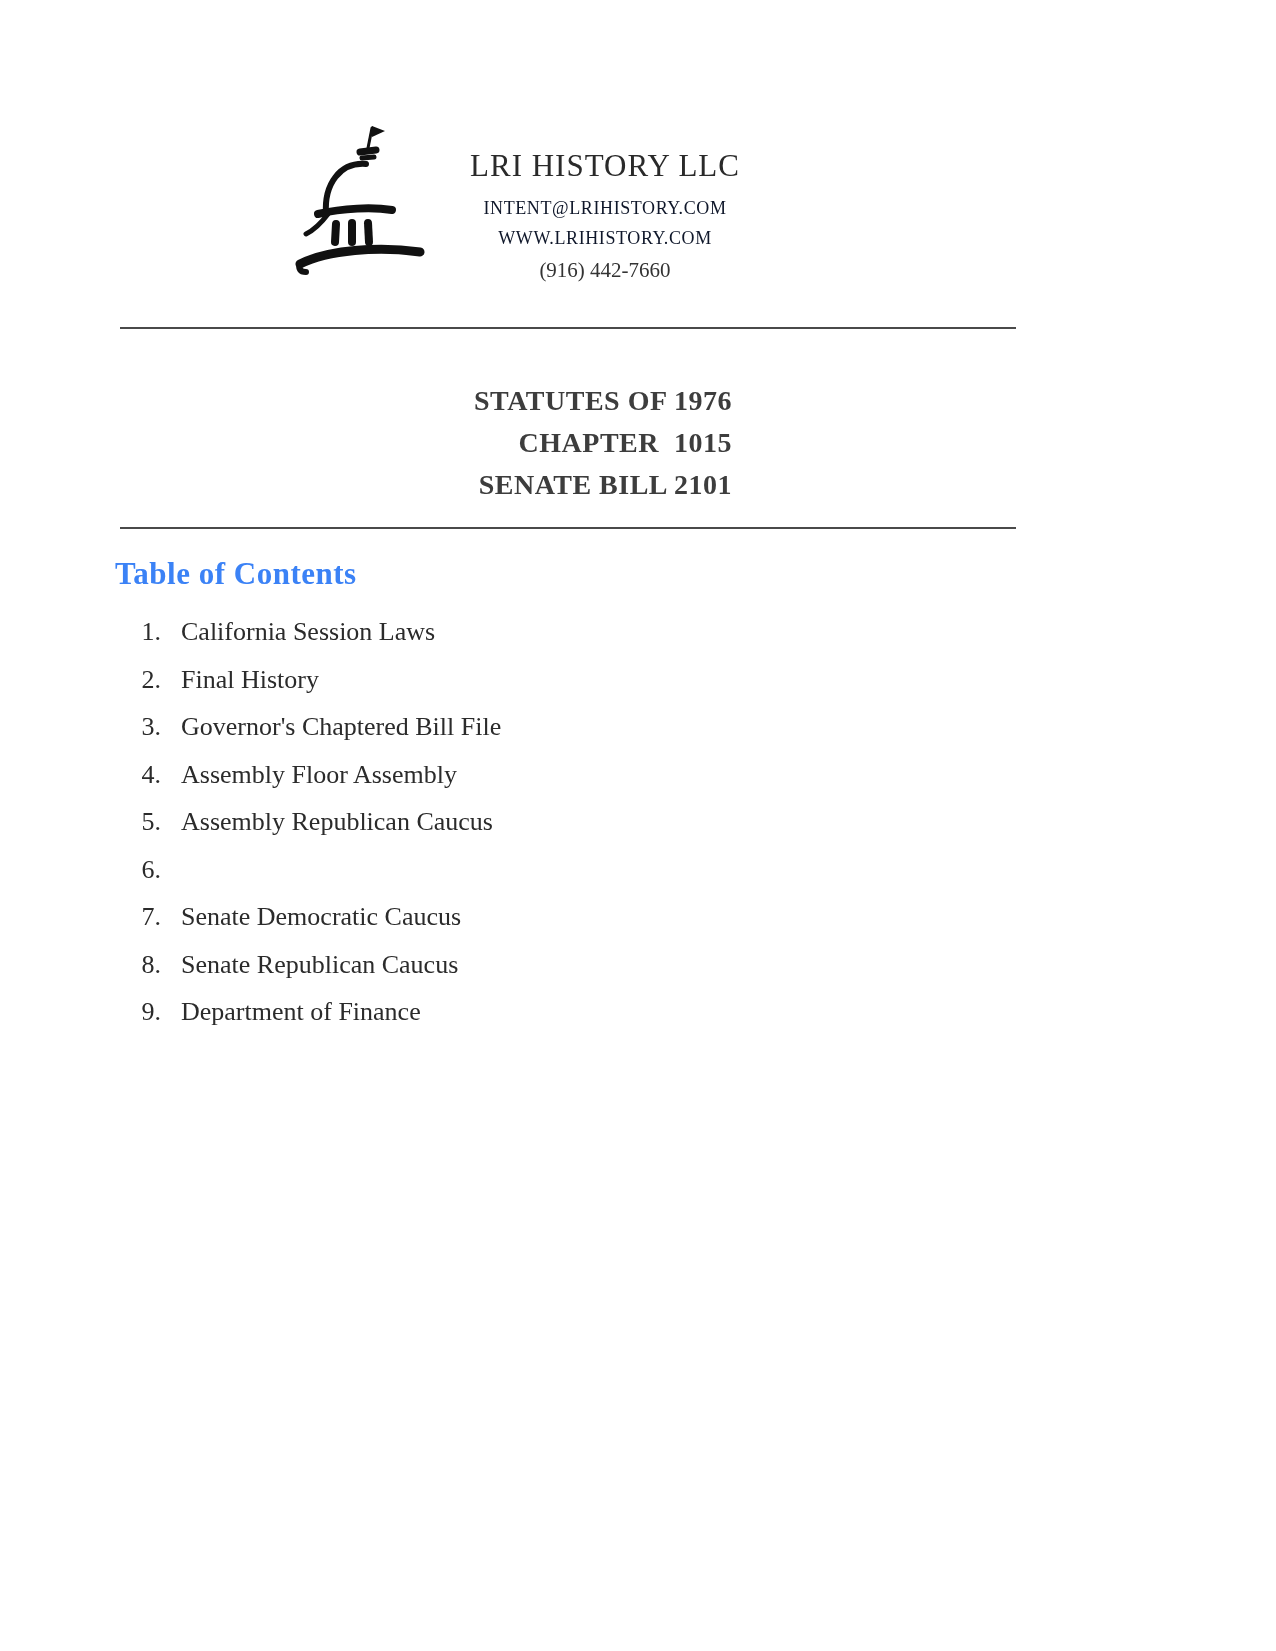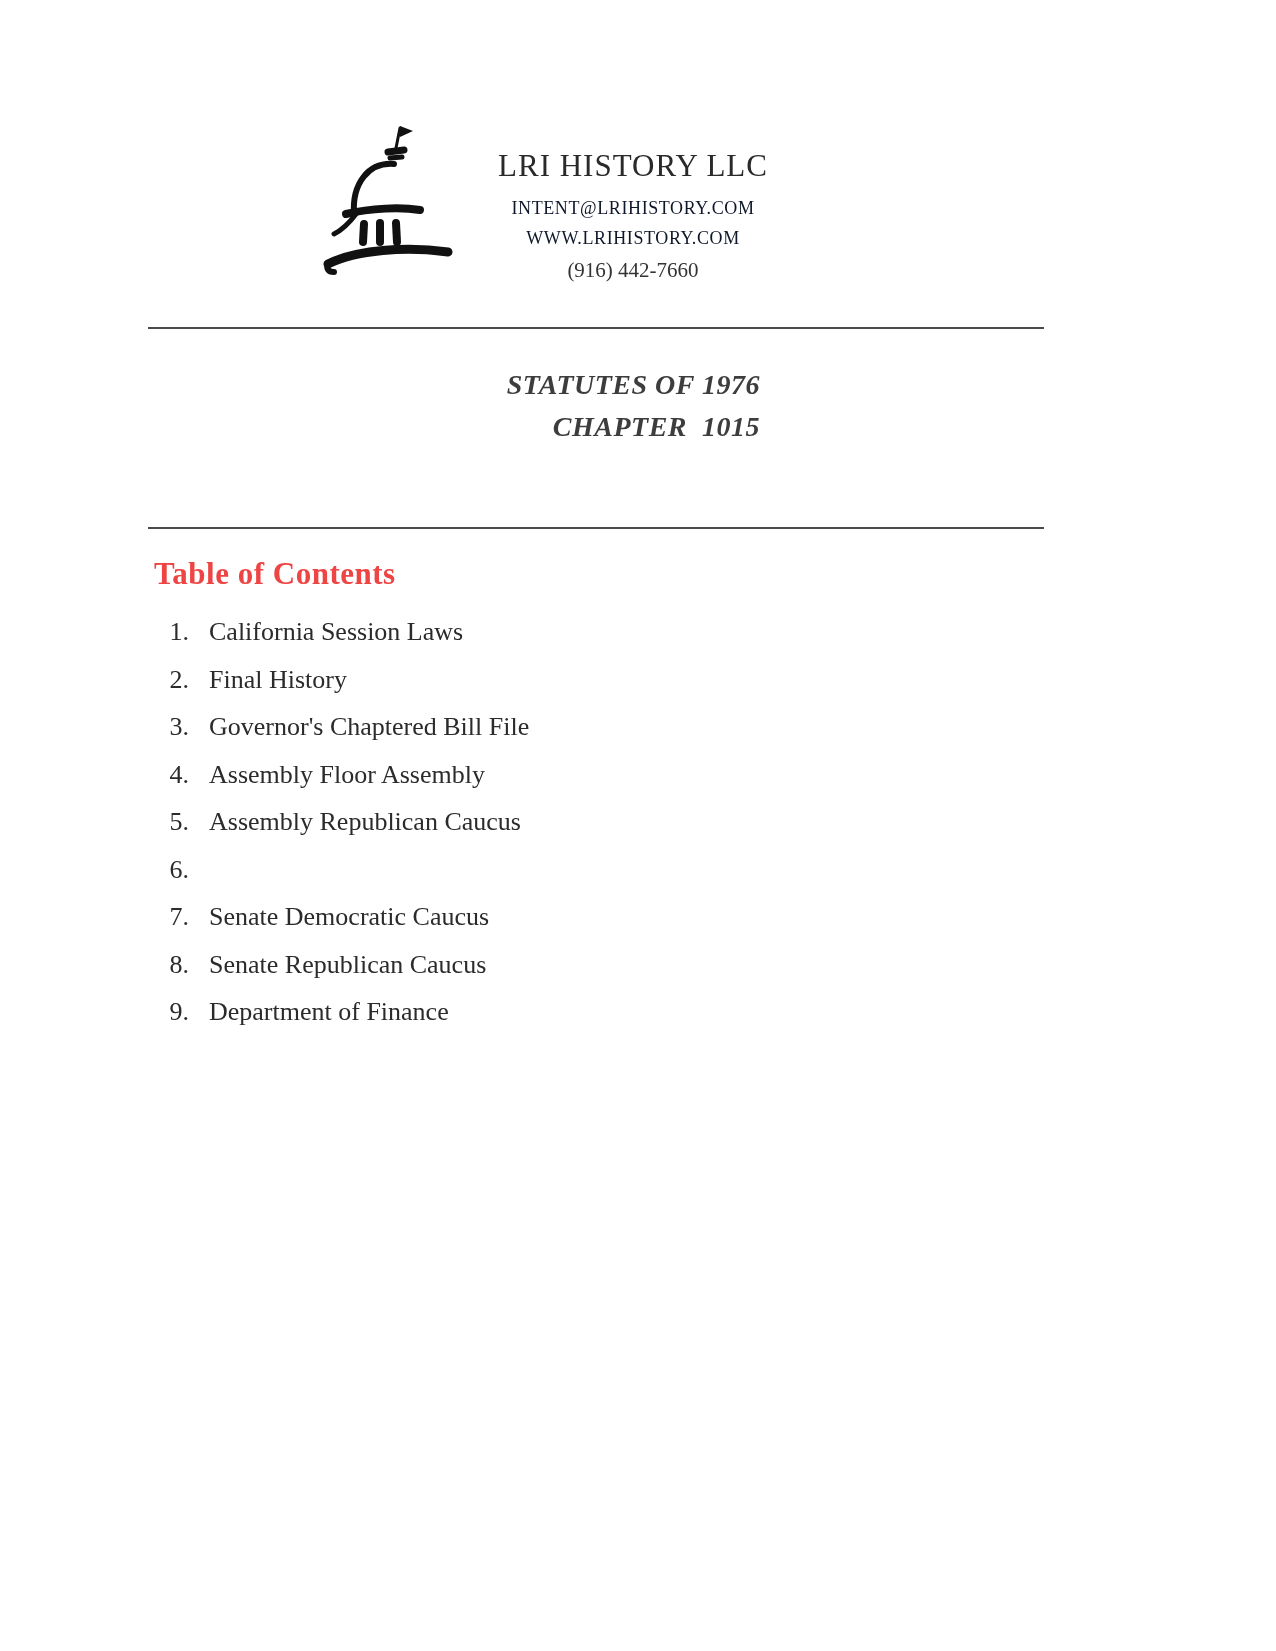--- a/index.html
+++ b/index.html
@@ -8,21 +8,20 @@
     background: #ffffff;
   }
   .page {
     position: relative;
     width: 1016px;
     height: 1651px;
     background: #ffffff;
     font-family: "Liberation Serif", serif;
     color: #222;
     overflow: hidden;
-    margin-left: 28px;
   }
 
   
   .logo-wrap {
     position: absolute;
     left: 288px;
     top: 118px;
     width: 160px;
     height: 170px;
   }
@@ -60,42 +59,41 @@
     left: 120px;
     width: 936px;
     border-top: 2px solid #4a4a4a;
   }
   .rule-top { top: 327px; }
   .rule-bottom { top: 527px; }
 
   
   .reference {
     position: absolute;
-    top: 364px;
+    top: 380px;
     right: 284px;
     text-align: right;
-    font-style: italic;
   }
   .ref-line {
     font-size: 28px;
     font-weight: bold;
     color: #3d3d3d;
     line-height: 42px;
     letter-spacing: 0.5px;
     white-space: pre;
   }
 
   
   .toc-title {
     position: absolute;
-    left: 126px;
+    left: 115px;
     top: 556px;
     font-size: 31px;
     font-weight: bold;
-    color: #ef4444;
+    color: #3b82f6;
     letter-spacing: 0.5px;
   }
   .toc-list {
     position: absolute;
     left: 135px;
     top: 617px;
     width: 700px;
   }
   .toc-item {
     display: flex;
@@ -154,20 +152,21 @@
     <div class="contact-line">INTENT@LRIHISTORY.COM</div>
     <div class="contact-line">WWW.LRIHISTORY.COM</div>
     <div class="phone-line">(916) 442-7660</div>
   </div>
 
   <div class="rule rule-top"></div>
 
   <div class="reference">
     <div class="ref-line">STATUTES OF 1976</div>
     <div class="ref-line">CHAPTER  1015</div>
+    <div class="ref-line">SENATE BILL 2101</div>
   </div>
 
   <div class="rule rule-bottom"></div>
 
   <div class="toc-title">Table of Contents</div>
 
   <div class="toc-list">
     <div class="toc-item">
       <span class="toc-num">1.</span>
       <span class="toc-label">California Session Laws</span>

